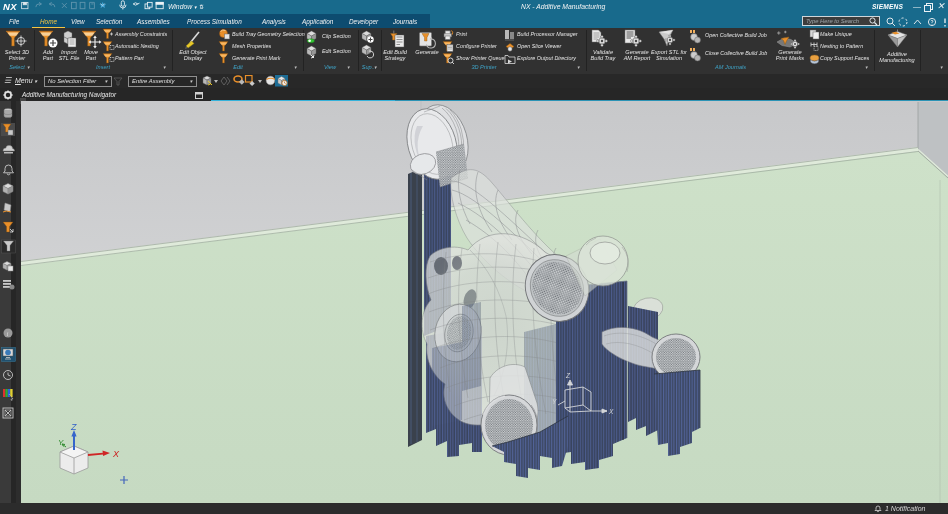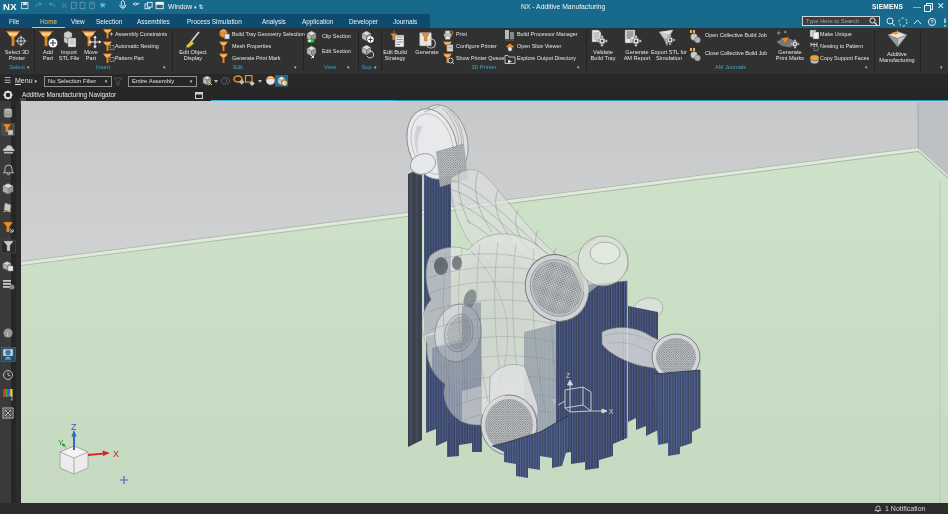--- a/index.html
+++ b/index.html
@@ -1,18 +1,18 @@
 <!DOCTYPE html>
 <html><head><meta charset="utf-8">
 <style>
   html,body{margin:0;padding:0;width:948px;height:514px;overflow:hidden;background:#2d2d2d;
     font-family:"Liberation Sans",sans-serif;}
   *{box-sizing:border-box;}
   .abs{position:absolute;}
-  #app{position:relative;width:948px;height:416px;}
+  #app{position:relative;width:948px;height:416px;font-style:italic;}
   
   #titlebar{position:absolute;left:0;top:0;width:948px;height:14px;background:#186a8c;}
   #menubar{position:absolute;left:0;top:14px;width:948px;height:14px;background:#186a8c;}
   #menustrip{position:absolute;left:0;top:0;width:430px;height:14px;background:#0d4c70;}
   .mitem{position:absolute;top:0;height:14px;line-height:15px;color:#f2f2f2;font-size:6.4px;}
   #ribbon{position:absolute;left:0;top:28px;width:948px;height:46px;background:#313131;}
   .rsep{position:absolute;top:2px;height:41px;width:1px;background:#222;}
   .glabel{position:absolute;top:35.5px;height:9px;font-size:5.6px;color:#3fa4c8;text-align:center;}
   .garr{position:absolute;top:36.5px;width:5px;height:5px;color:#b9b9b9;font-size:5px;line-height:5px;}
   .big{position:absolute;width:40px;text-align:center;color:#e4e4e4;font-size:5.6px;line-height:6.4px;}

